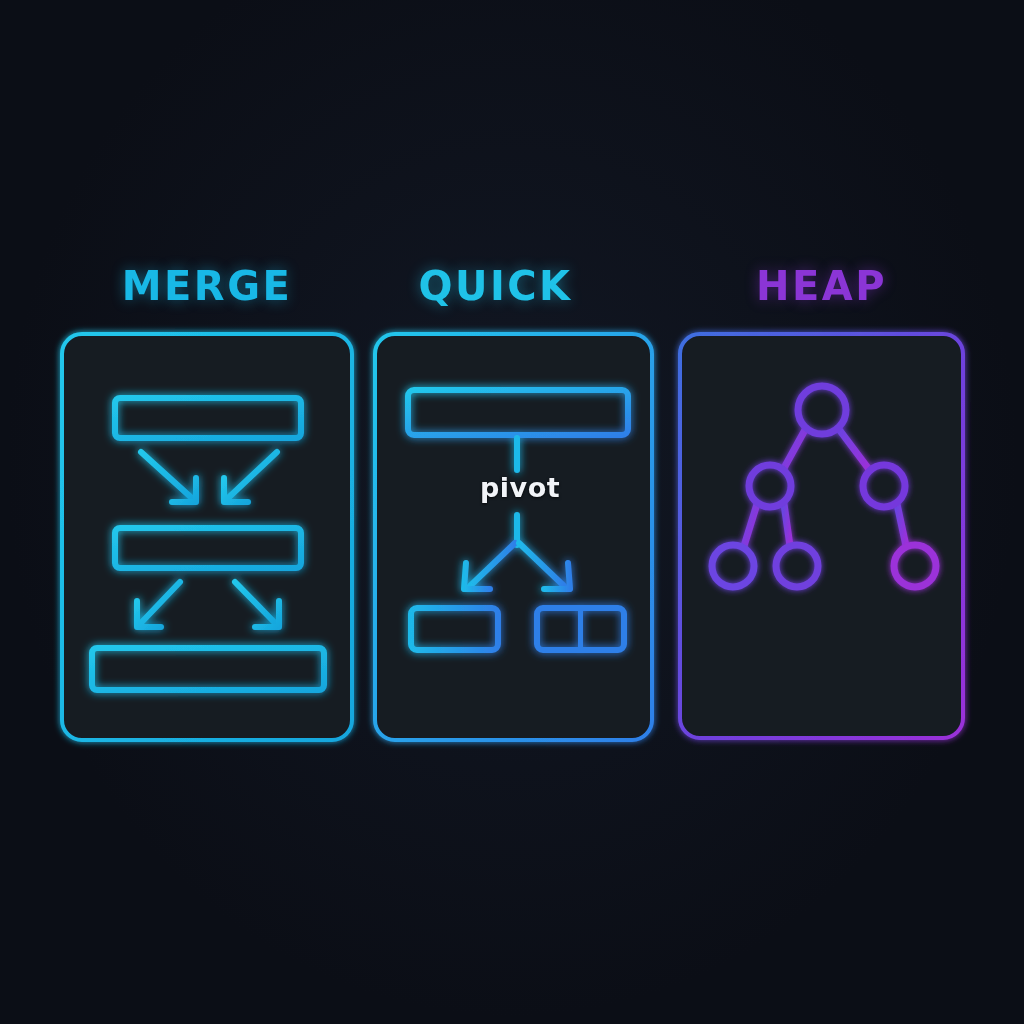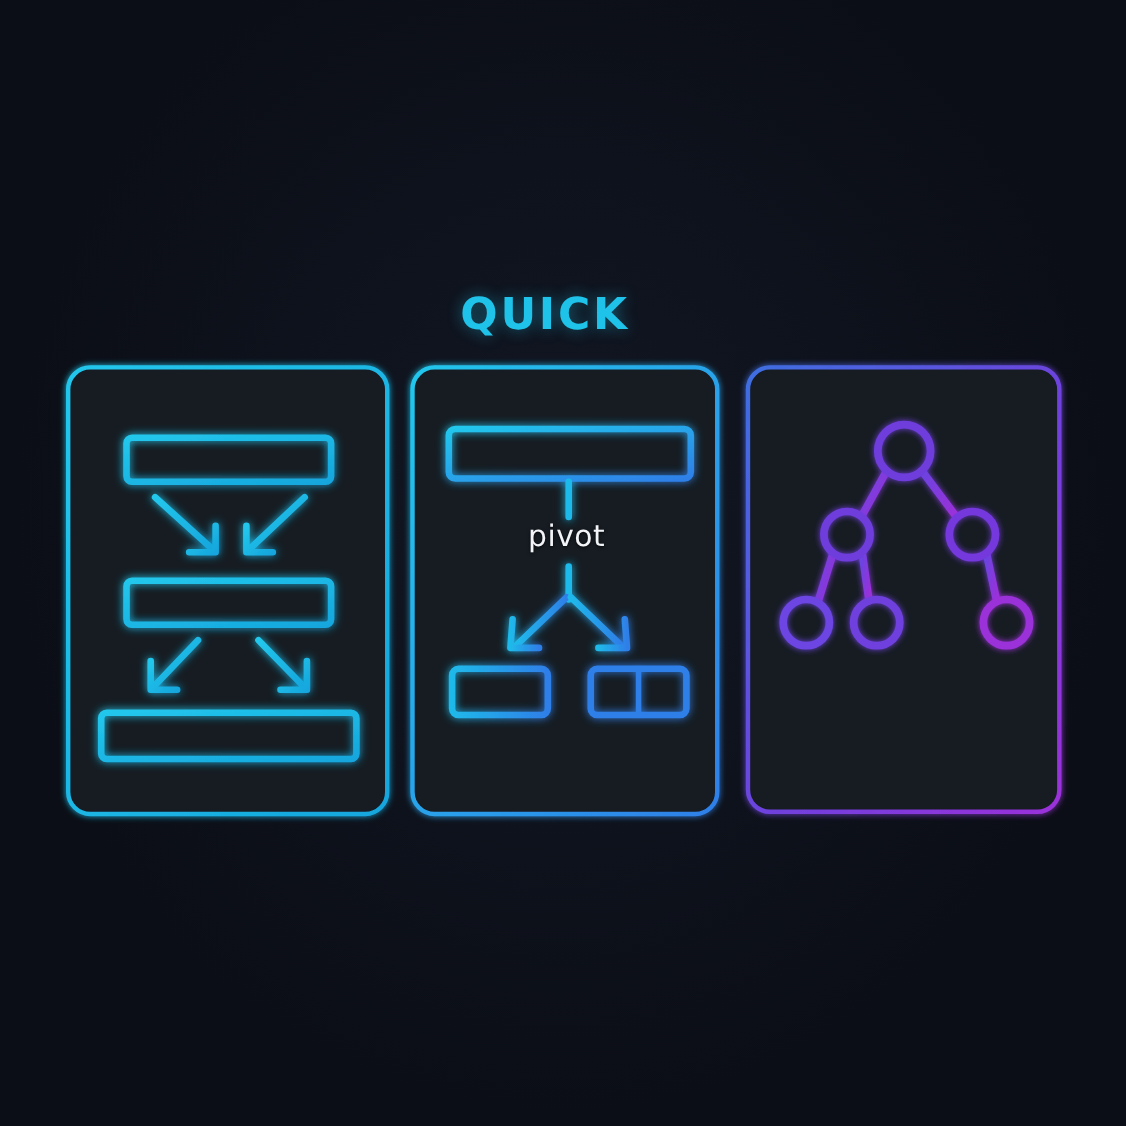--- a/index.html
+++ b/index.html
@@ -41,21 +41,21 @@
     position: absolute;
     left: 0;
     top: 0;
     width: 1024px;
     height: 1024px;
   }
   .pivot-label {
     position: absolute;
     color: #f2f4f8;
     font-size: 27px;
-    font-weight: 400;
+    font-weight: 700;
     letter-spacing: 0.5px;
     text-shadow: 0 1px 3px rgba(0,0,0,0.8);
     user-select: none;
     white-space: nowrap;
   }
 </style>
 </head>
 <body>
 
 <div id="stage">
@@ -204,18 +204,20 @@
         <circle cx="822" cy="410" r="24" stroke="#6f3ddd"></circle>
         <circle cx="770" cy="486" r="21" stroke="#6f3ddd"></circle>
         <circle cx="884" cy="486" r="21" stroke="#7438dc"></circle>
         <circle cx="733" cy="566" r="21" stroke="#6c44e2"></circle>
         <circle cx="797" cy="566" r="21" stroke="#7040de"></circle>
         <circle cx="915" cy="566" r="21" stroke="#9b30d9"></circle>
       </g>
     </g>
   </svg>
 
+  <div class="panel-title title-merge" style="left:62px; top:266px; width:290px;">MERGE</div>
 
   <div class="panel-title title-quick" style="left:357px; top:266px; width:277px;">QUICK</div>
 
+  <div class="panel-title title-heap" style="left:680px; top:266px; width:283px;">HEAP</div>
 
   <div class="pivot-label" style="left:480px; top:472px;">pivot</div>
 </div>
 
 </body></html>

